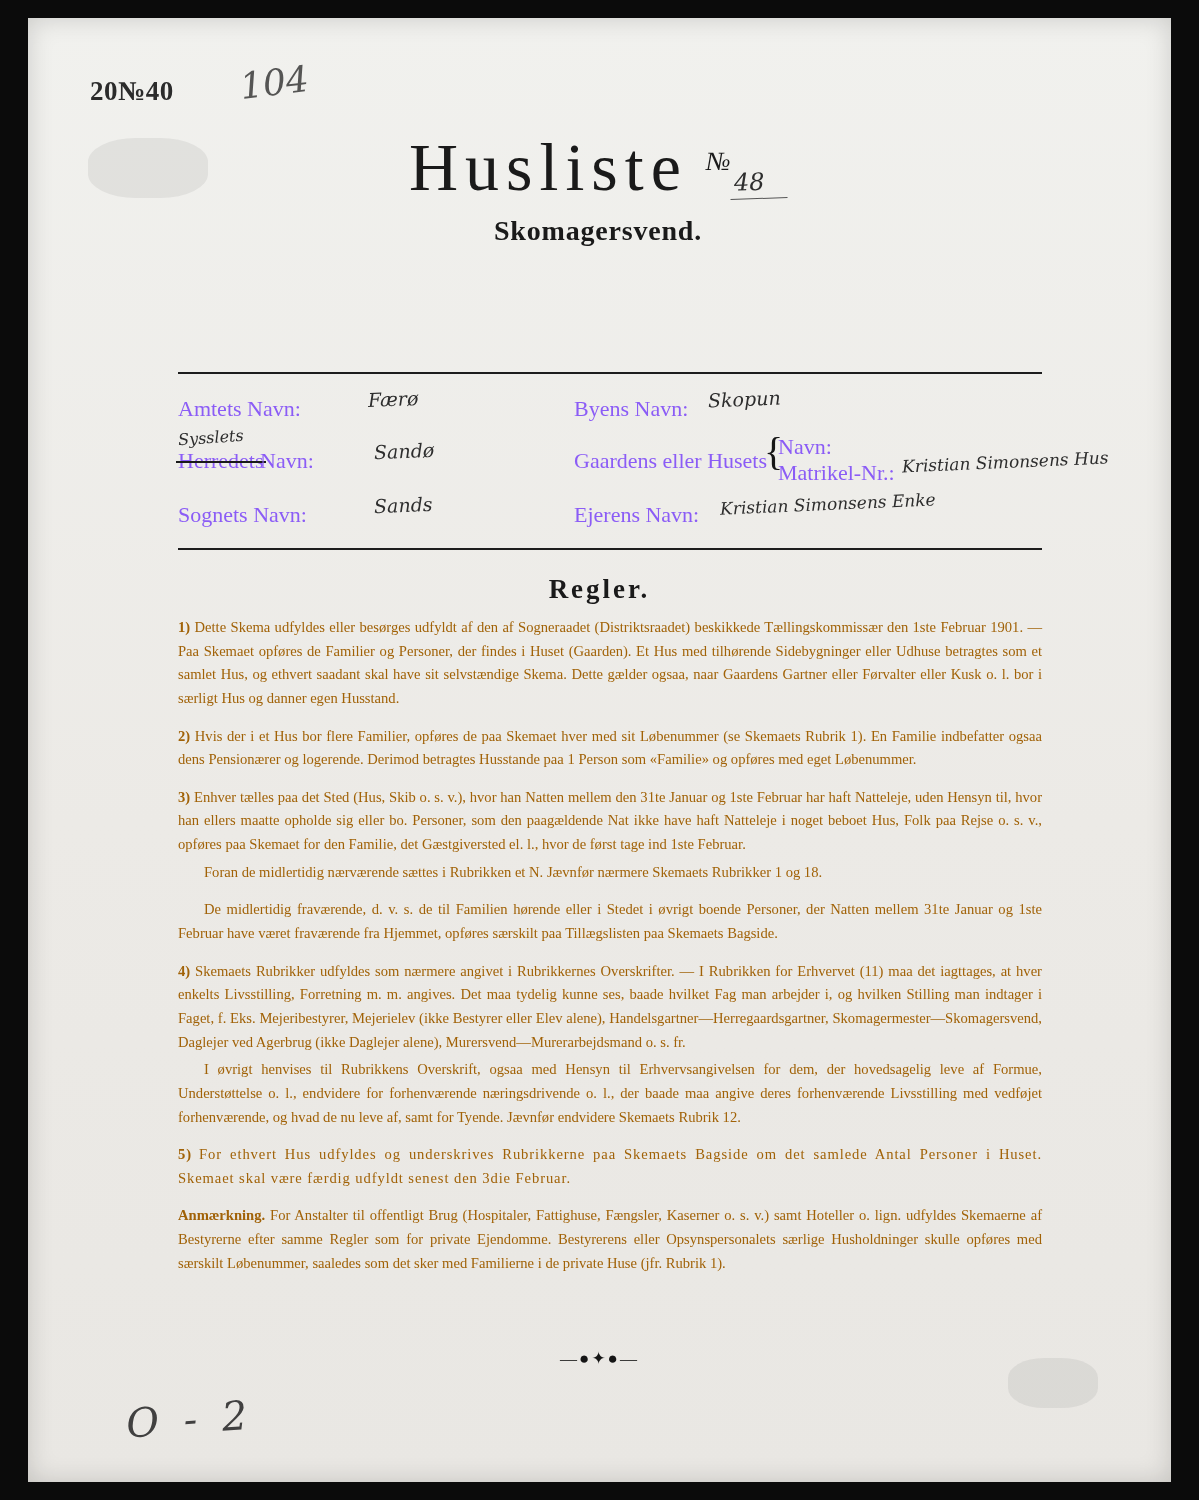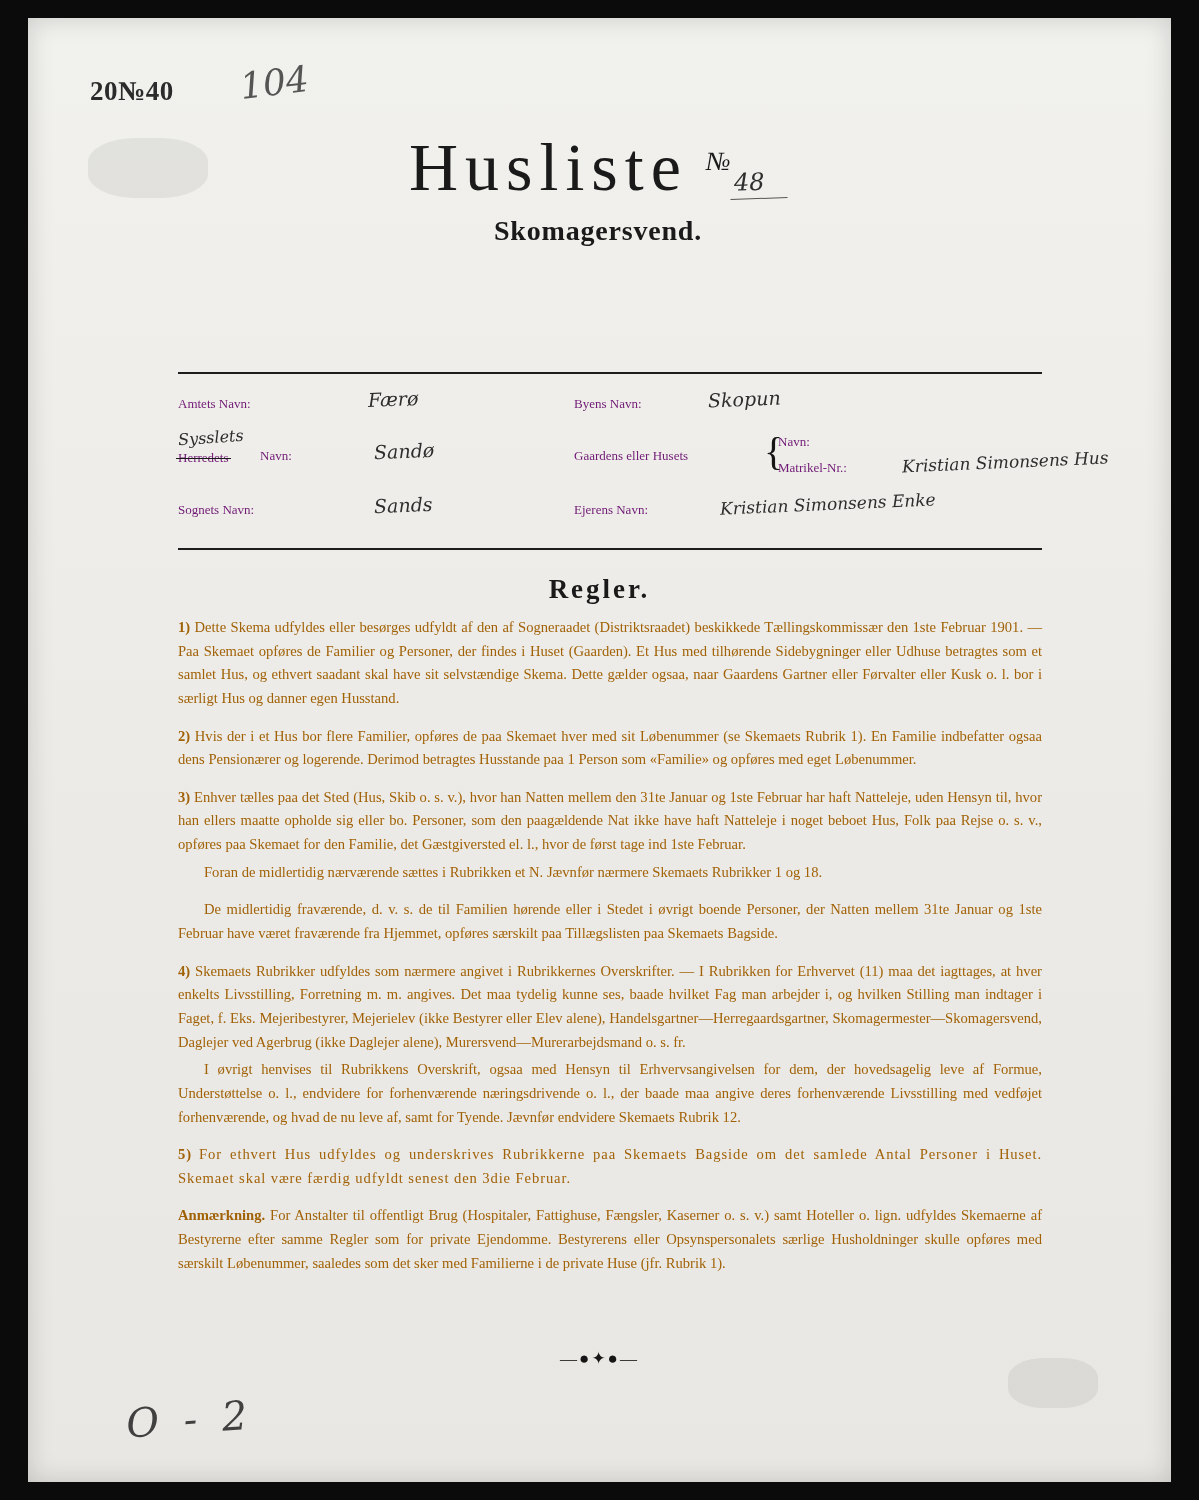--- a/index.html
+++ b/index.html
@@ -134,22 +134,22 @@
     top: 368px;
     width: 880px;
     font-size: 16px;
   }
   .field-row {
     position: relative;
     height: 50px;
   }
   .lbl {
     position: absolute;
-    font-size: 13px;
-    color: #701a75;
+    font-size: 22px;
+    color: #8b5cf6;
   }
   .hand {
     position: absolute;
     font-family: "DejaVu Serif", serif;
     font-style: italic;
     font-size: 19px;
     color: #2d2d2d;
     transform: rotate(-2.5deg);
     white-space: nowrap;
   }

